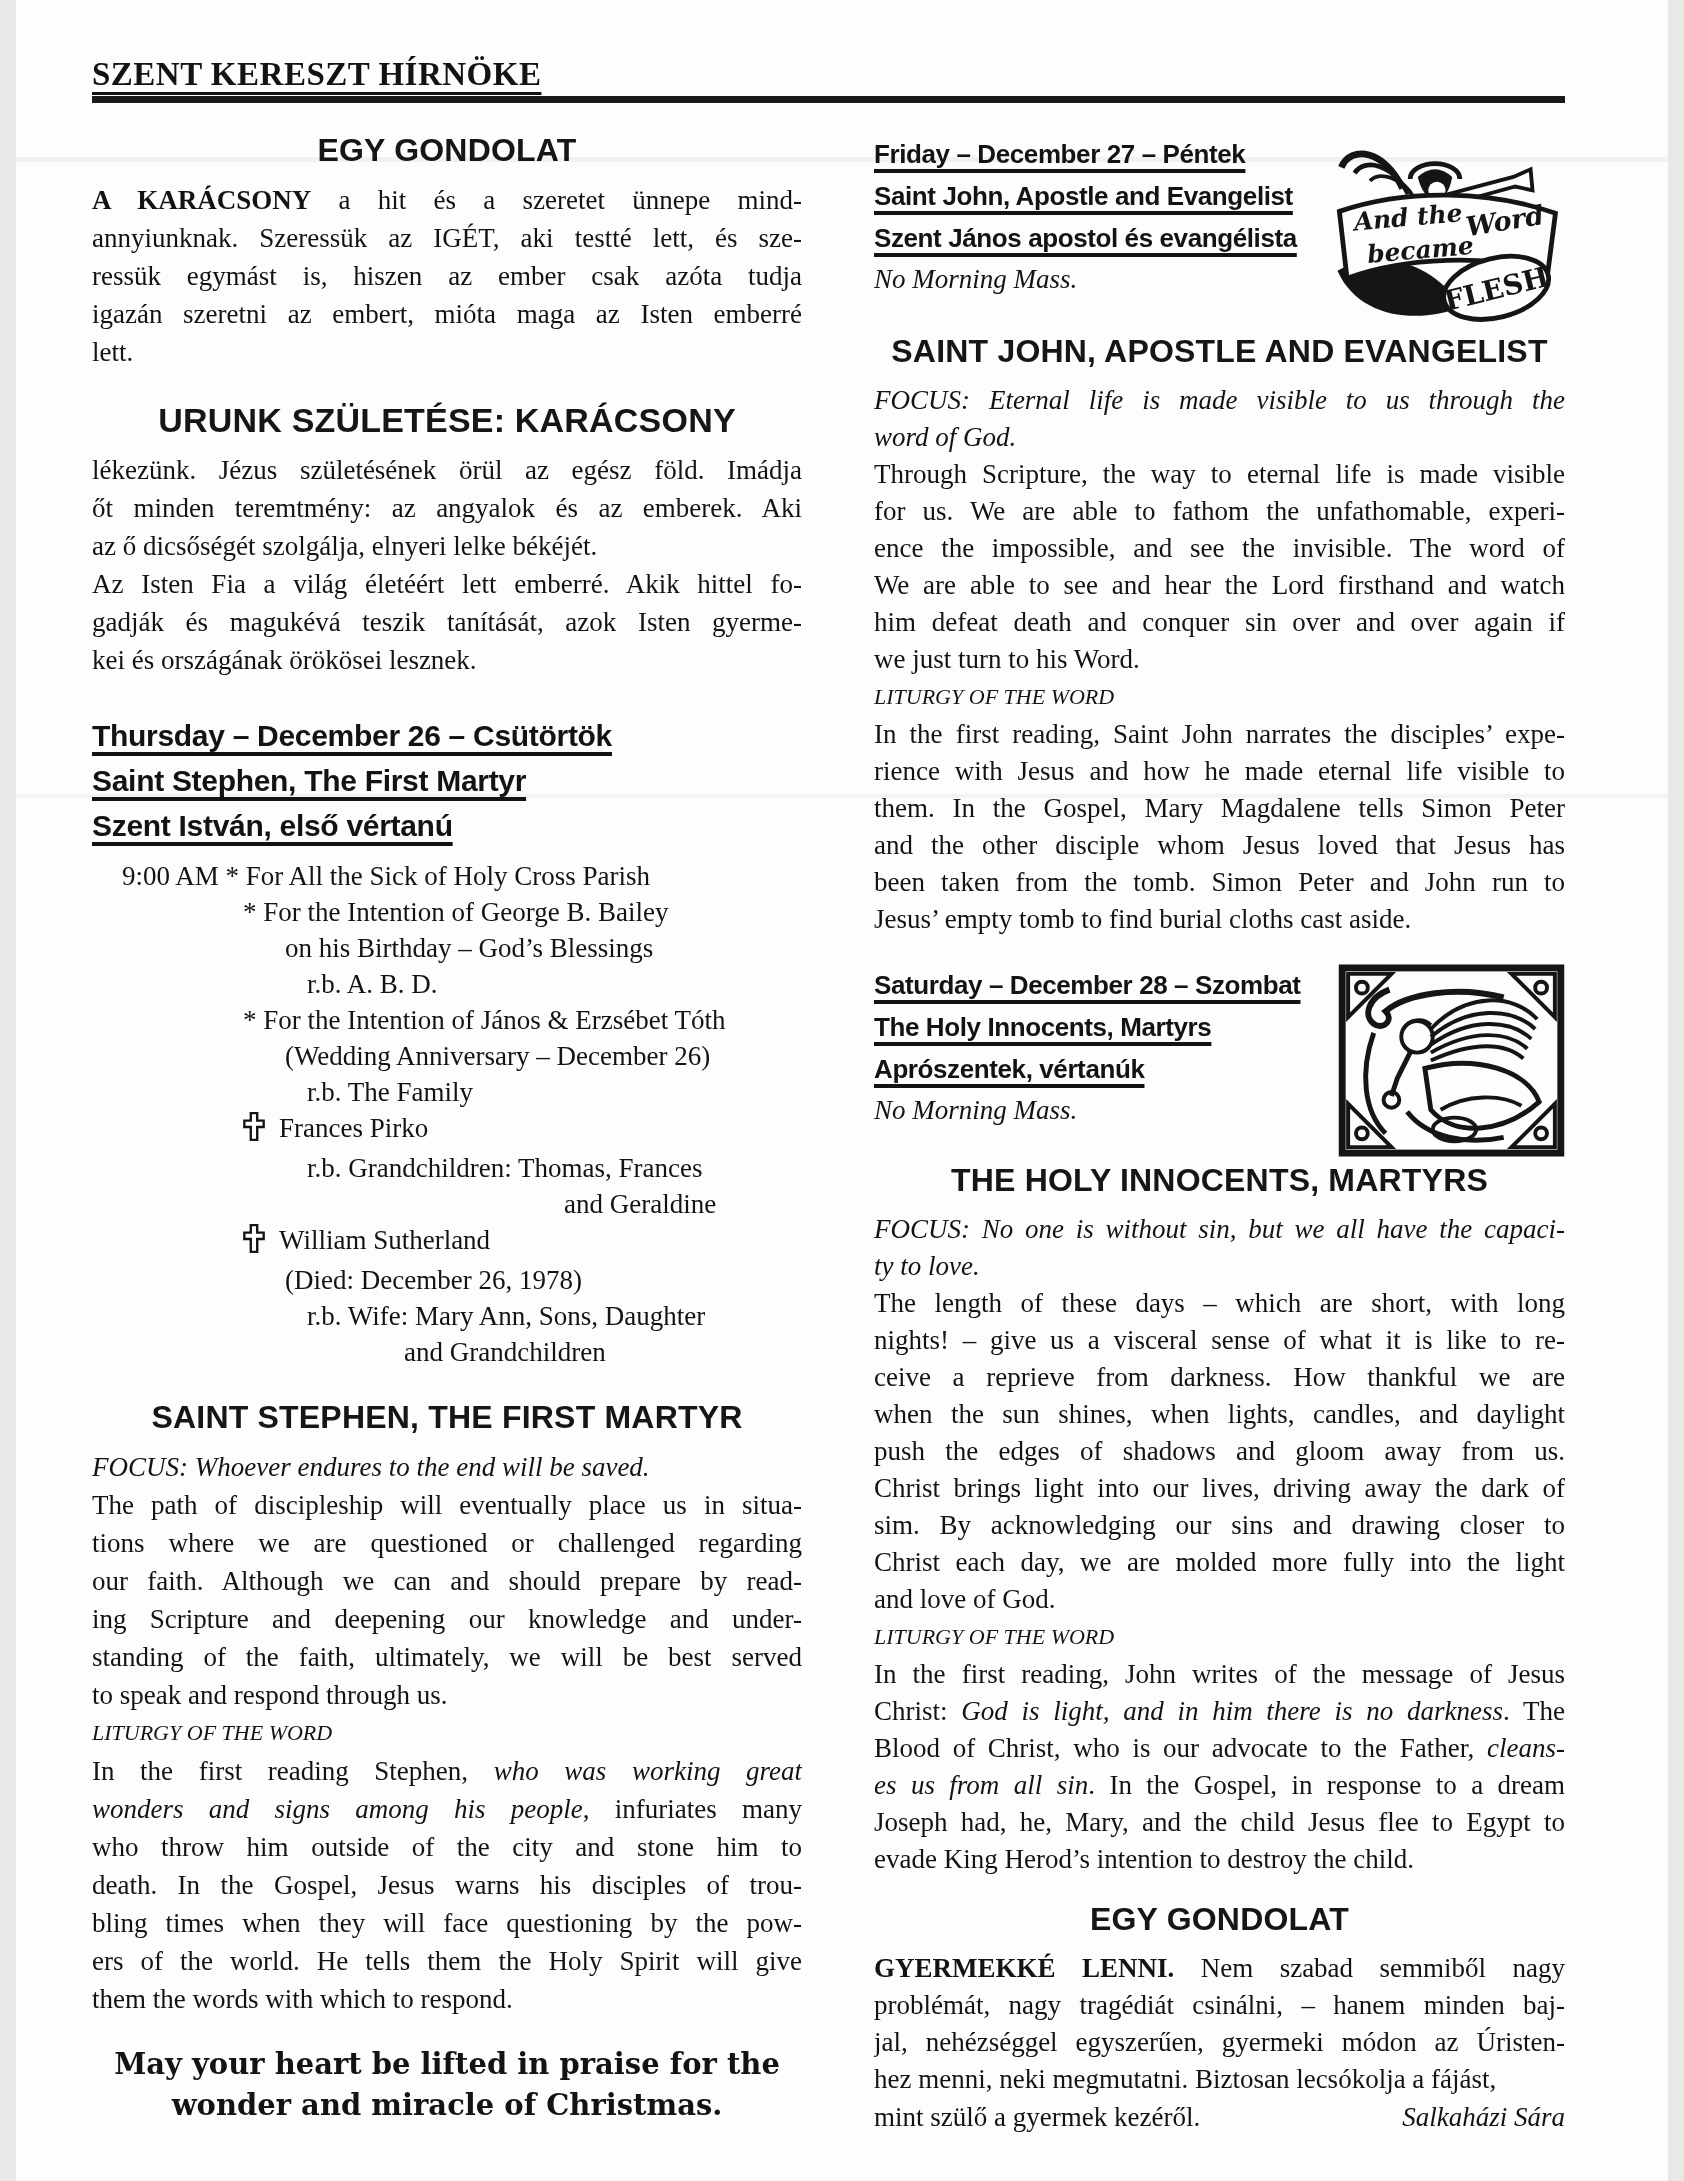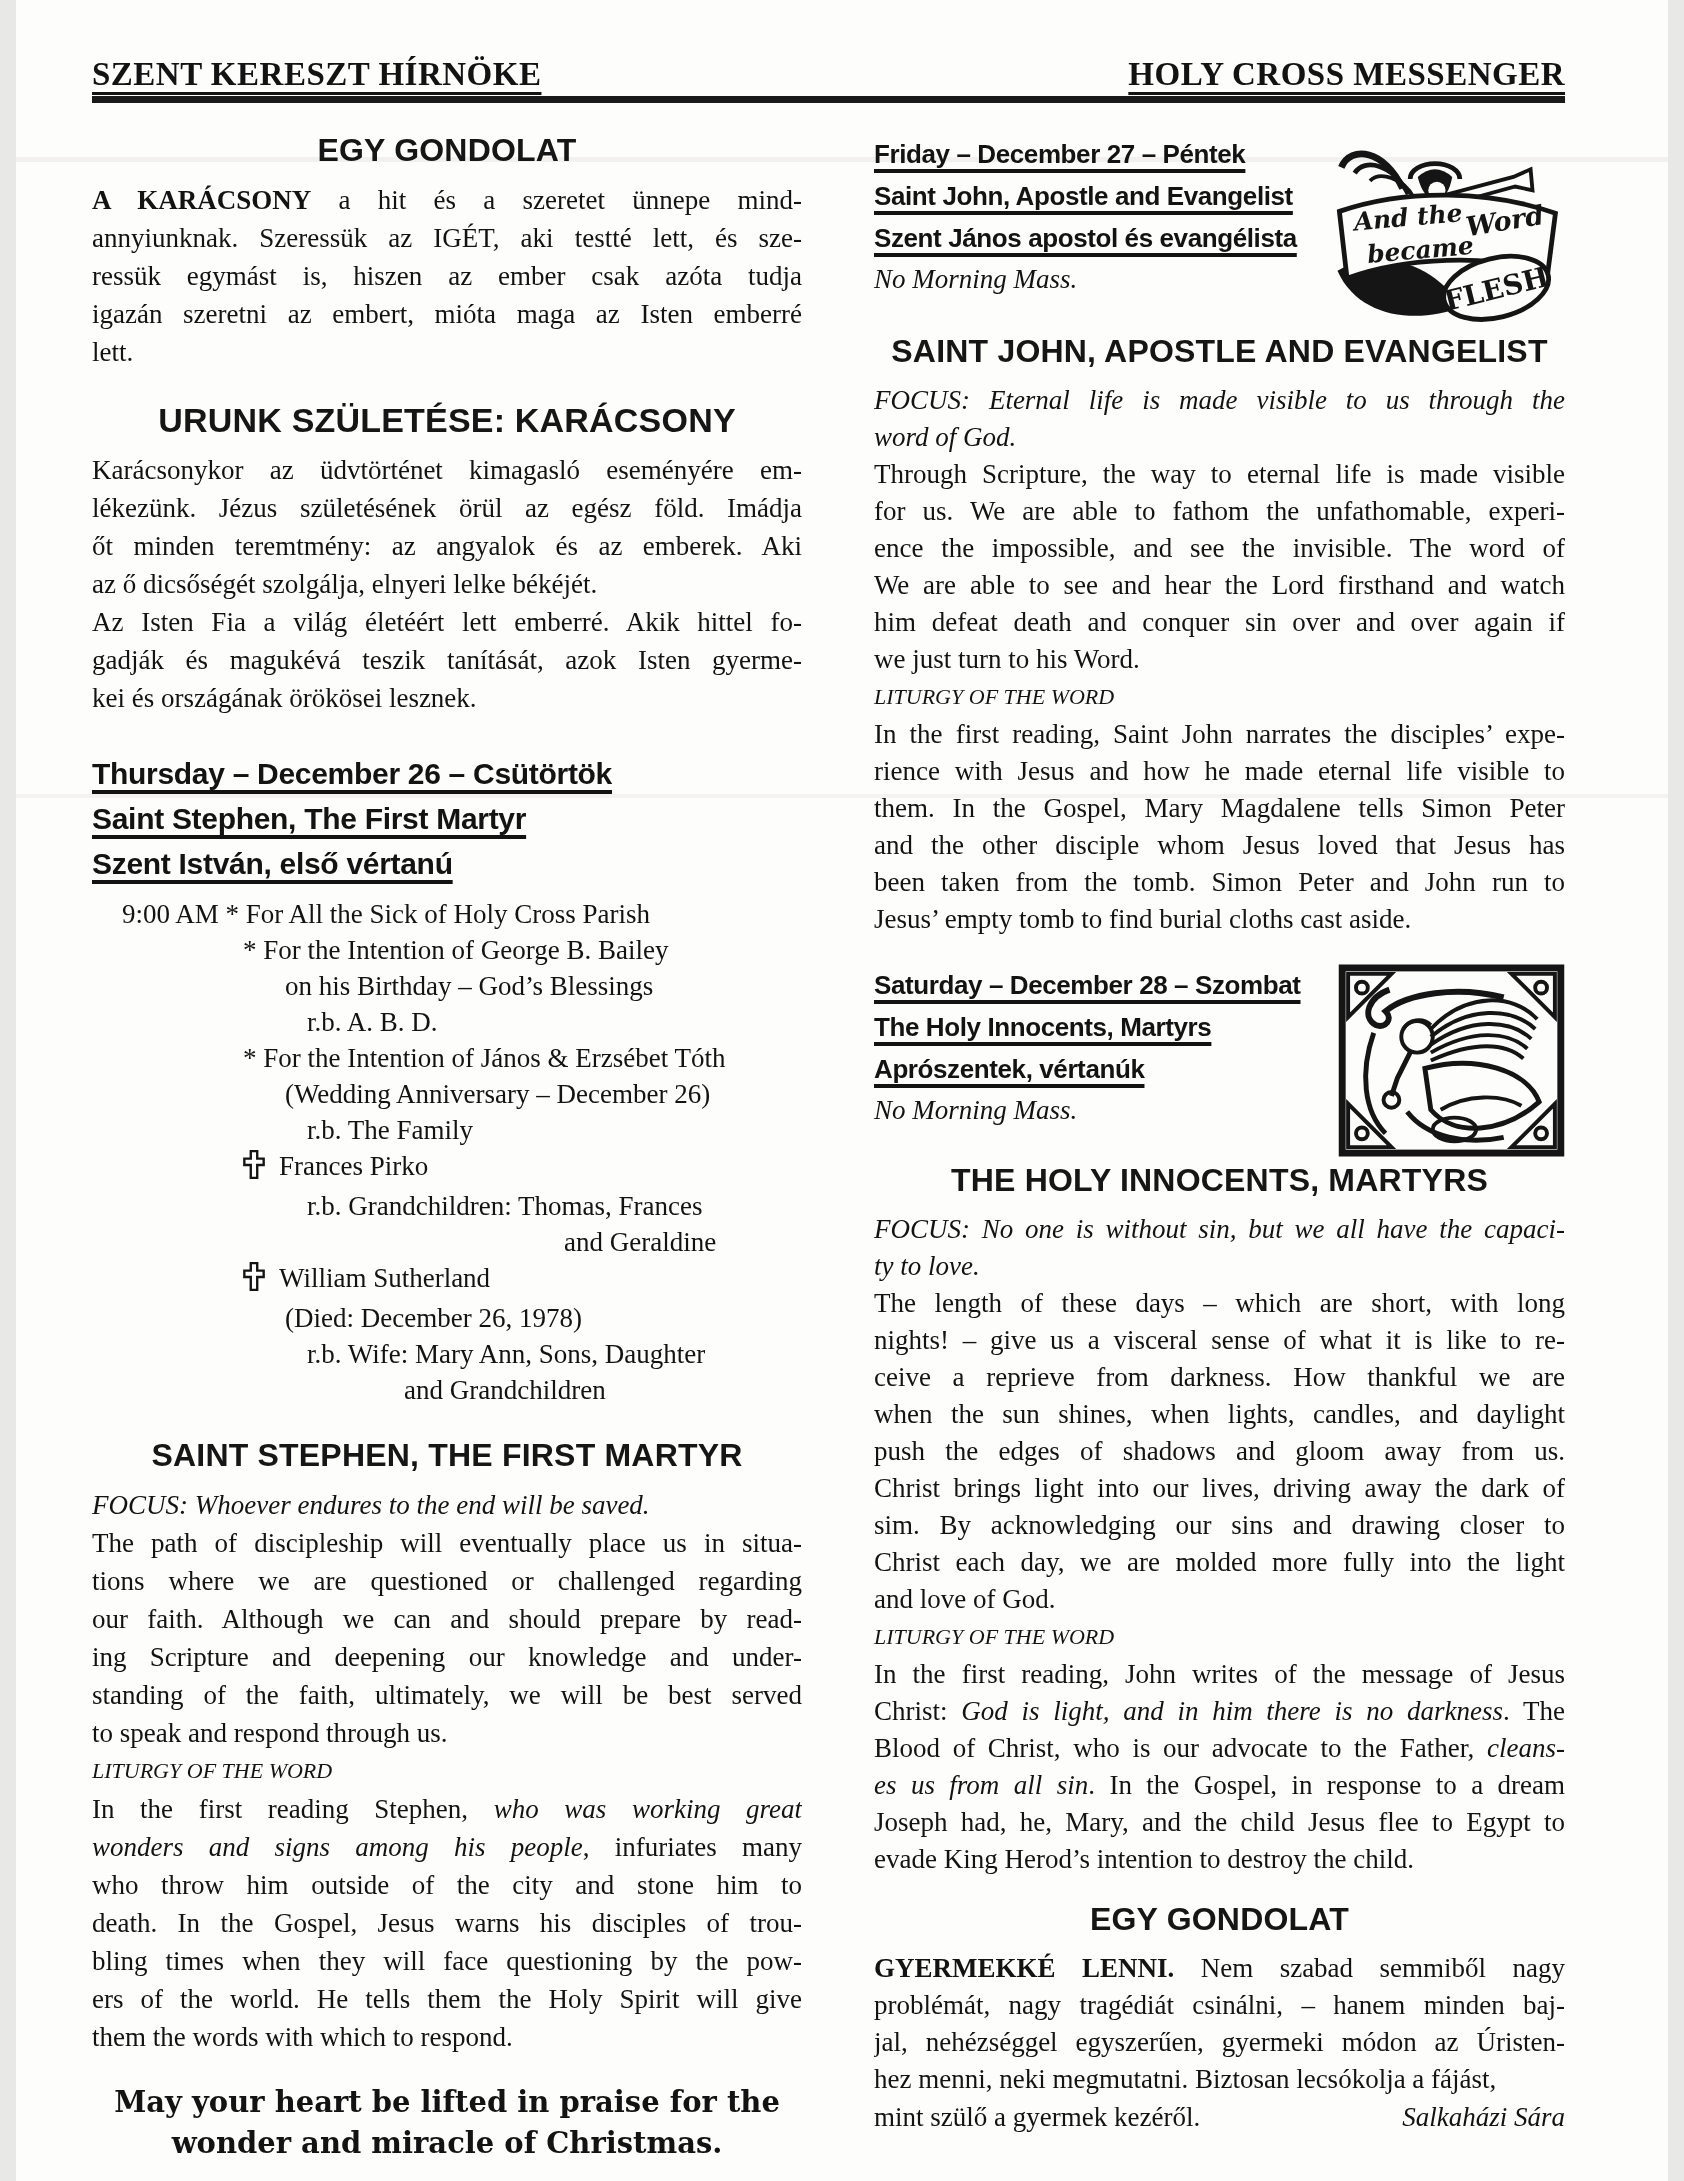--- a/index.html
+++ b/index.html
@@ -60,38 +60,36 @@
   .friday-block,.saturday-block{margin-top:14px;}
   .saturday-block{margin-top:26px;}
 </style>
 </head>
 <body>
 
 <div class="page">
 
   <div class="header">
     <div class="h-left">SZENT KERESZT HÍRNÖKE</div>
-    <div class="h-right">HOLY CROSS MESSENGER</div>
   </div>
 
   <div class="cols">
 
     <div class="col-left">
       <div class="sec-heading first">EGY GONDOLAT</div>
       <div class="para">
           <div class="tline"><span class="bd">A KARÁCSONY</span><span> a hit és a szeretet ünnepe mind-</span></div>
           <div class="tline">annyiunknak. Szeressük az IGÉT, aki testté lett, és sze-</div>
           <div class="tline">ressük egymást is, hiszen az ember csak azóta tudja</div>
           <div class="tline">igazán szeretni az embert, mióta maga az Isten emberré</div>
           <div class="tline last">lett.</div>
         </div>
 
       <div class="sec-heading urunk">URUNK SZÜLETÉSE: KARÁCSONY</div>
       <div class="para">
-          <div class="tline">Karácsonykor az üdvtörténet kimagasló eseményére em-</div>
           <div class="tline">lékezünk. Jézus születésének örül az egész föld. Imádja</div>
           <div class="tline">őt minden teremtmény: az angyalok és az emberek. Aki</div>
           <div class="tline last">az ő dicsőségét szolgálja, elnyeri lelke békéjét.</div>
         </div>
       <div class="para">
           <div class="tline">Az Isten Fia a világ életéért lett emberré. Akik hittel fo-</div>
           <div class="tline">gadják és magukévá teszik tanítását, azok Isten gyerme-</div>
           <div class="tline last">kei és országának örökösei lesznek.</div>
         </div>
 

